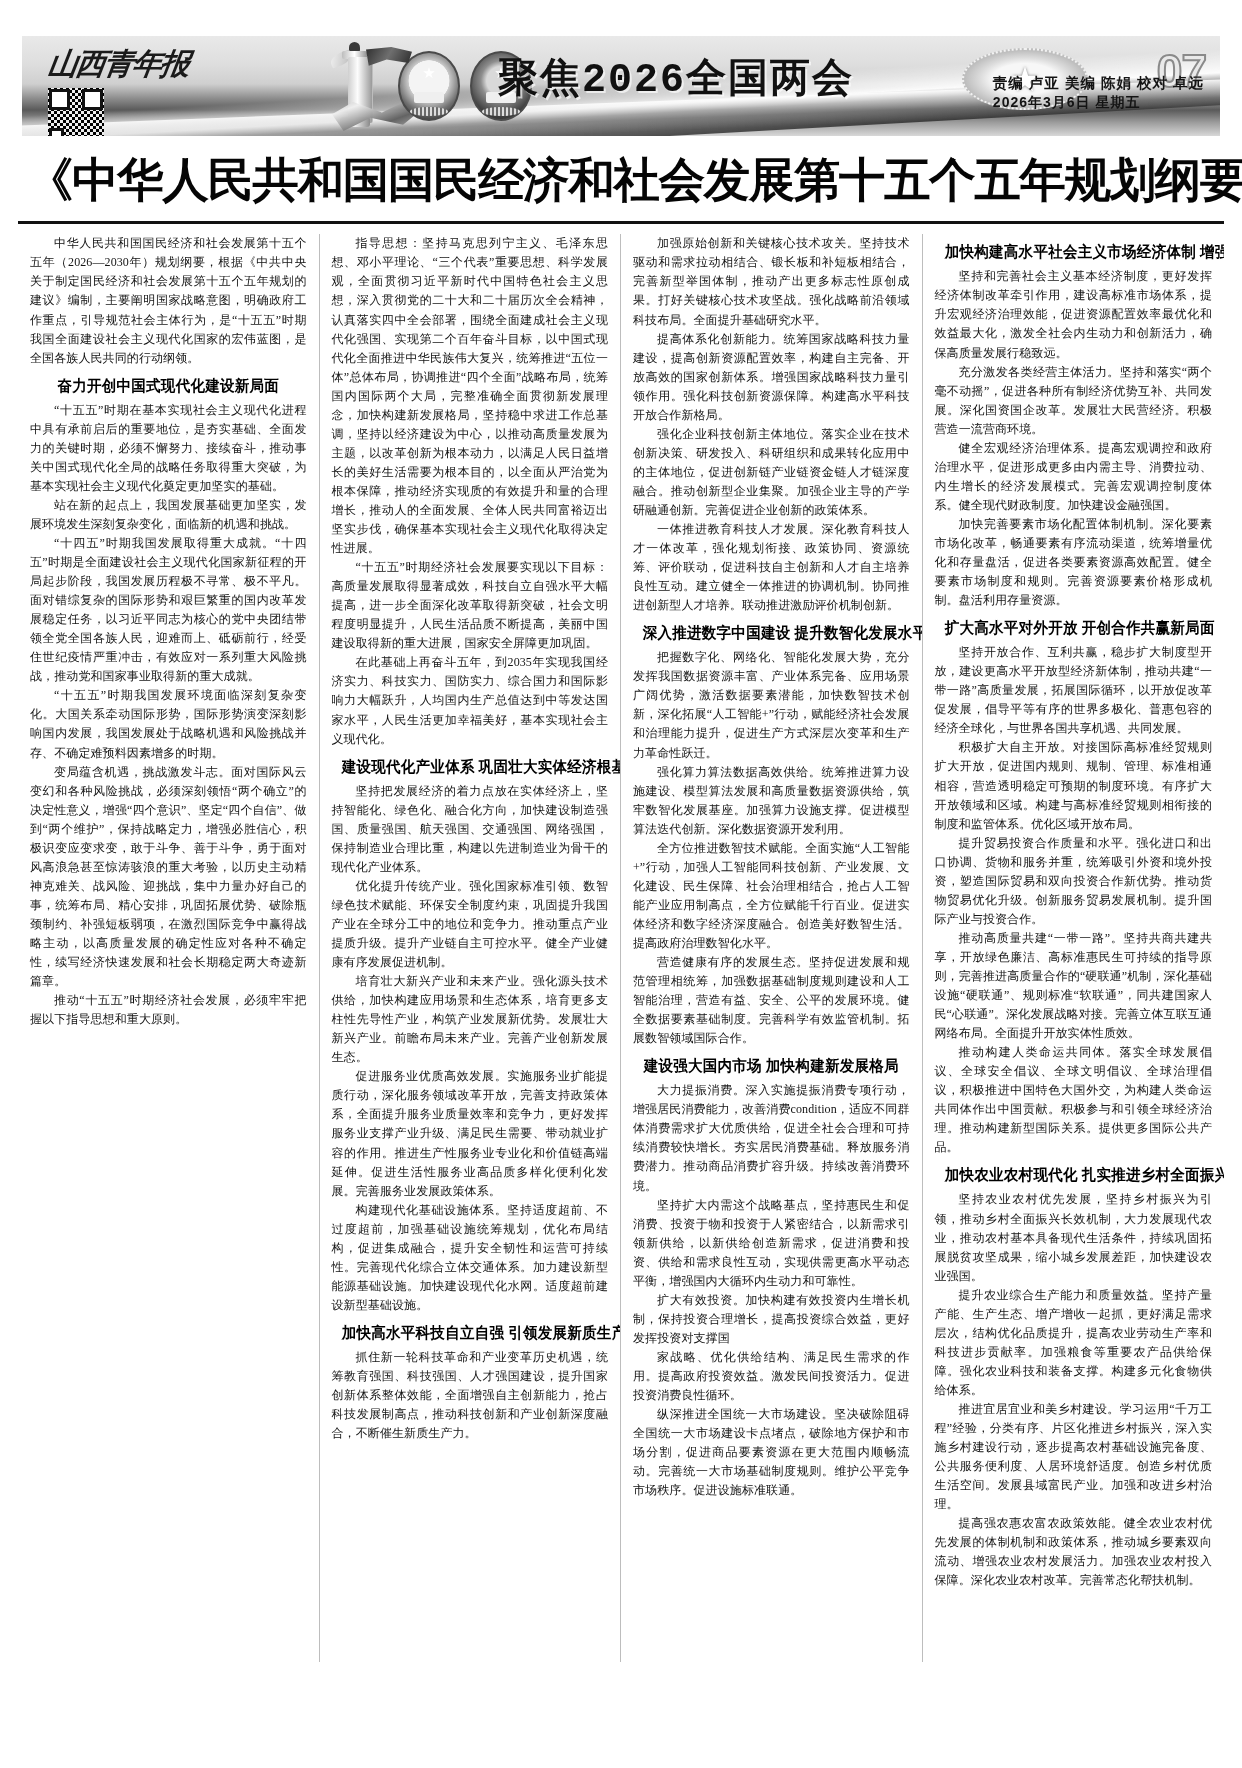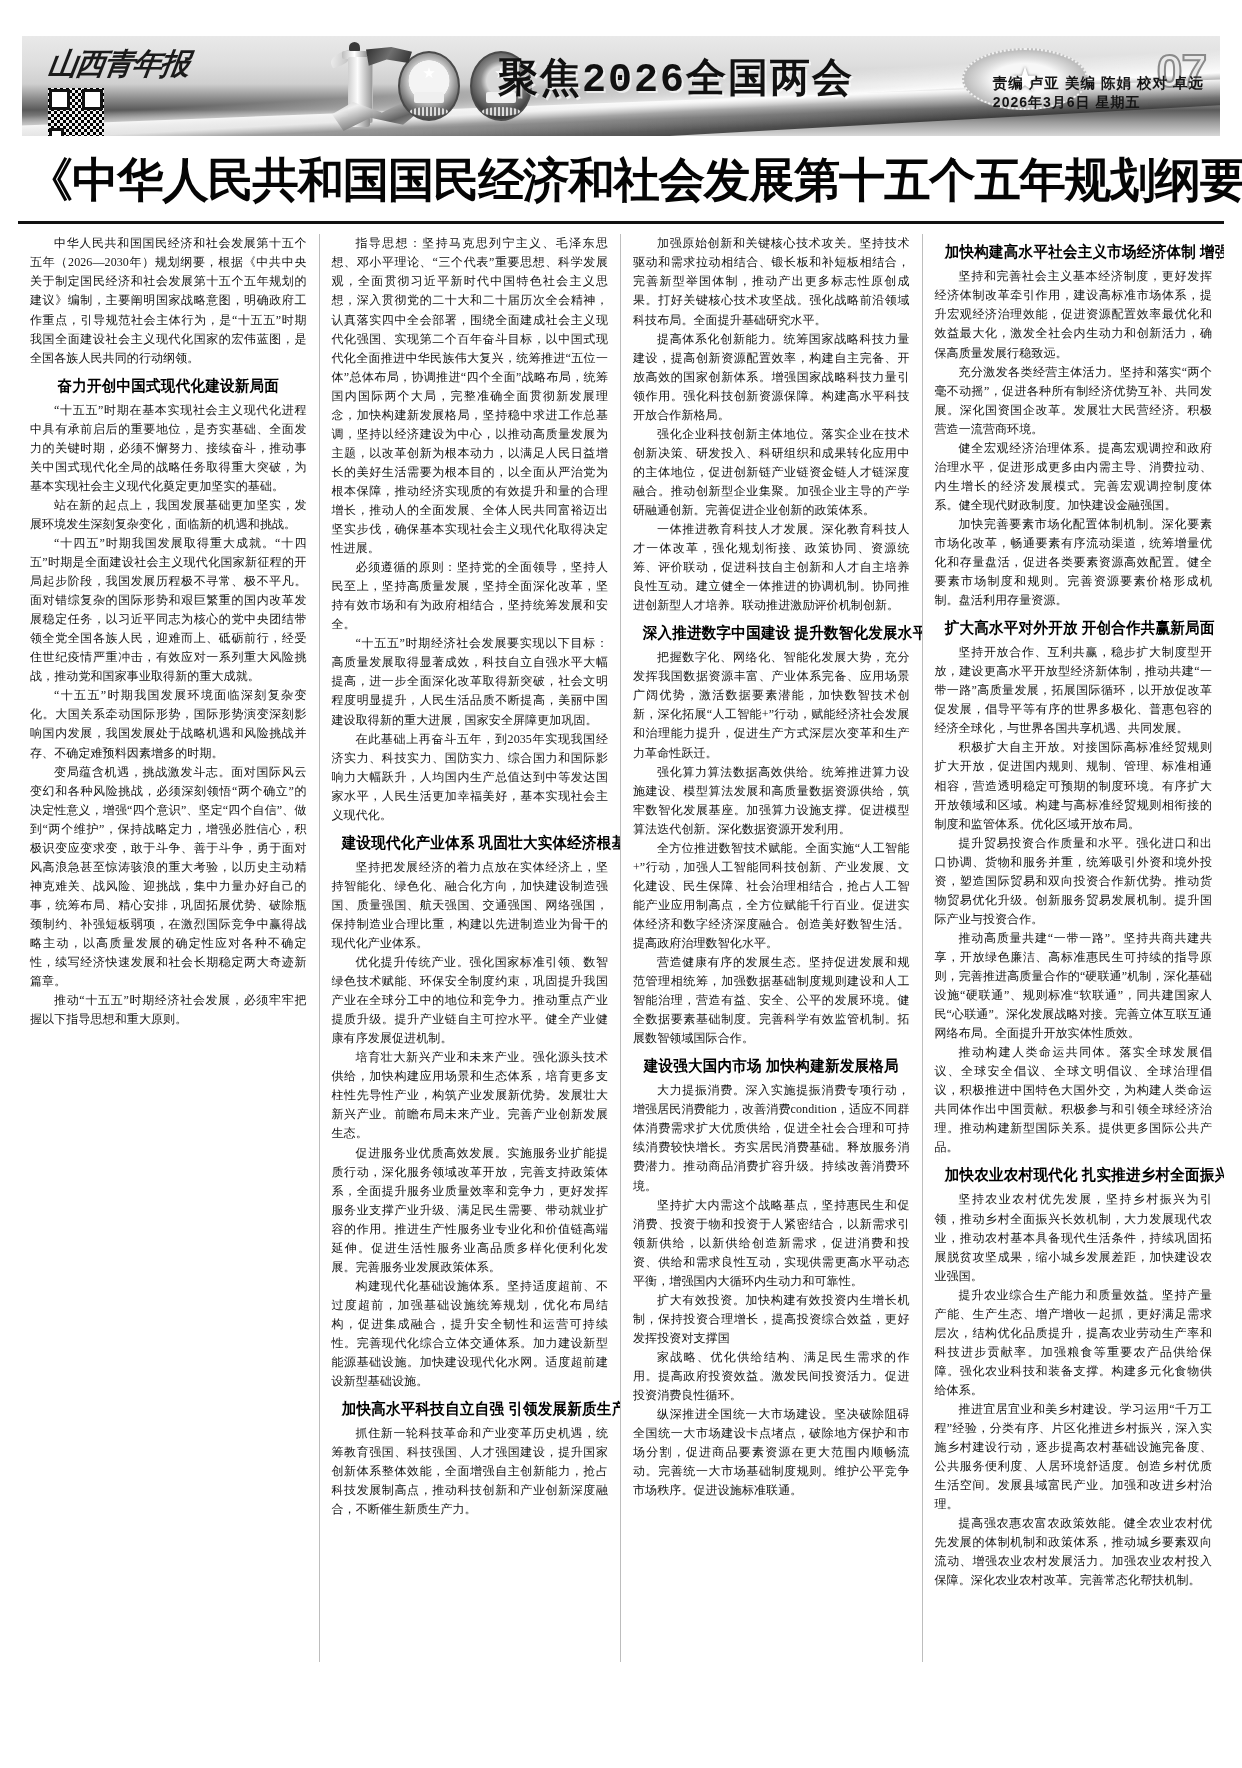--- a/index.html
+++ b/index.html
@@ -270,21 +270,20 @@
         <h2 class="sec">奋力开创中国式现代化建设新局面</h2>
         <p class="para">“十五五”时期在基本实现社会主义现代化进程中具有承前启后的重要地位，是夯实基础、全面发力的关键时期，必须不懈努力、接续奋斗，推动事关中国式现代化全局的战略任务取得重大突破，为基本实现社会主义现代化奠定更加坚实的基础。</p>
         <p class="para">站在新的起点上，我国发展基础更加坚实，发展环境发生深刻复杂变化，面临新的机遇和挑战。</p>
         <p class="para">“十四五”时期我国发展取得重大成就。“十四五”时期是全面建设社会主义现代化国家新征程的开局起步阶段，我国发展历程极不寻常、极不平凡。面对错综复杂的国际形势和艰巨繁重的国内改革发展稳定任务，以习近平同志为核心的党中央团结带领全党全国各族人民，迎难而上、砥砺前行，经受住世纪疫情严重冲击，有效应对一系列重大风险挑战，推动党和国家事业取得新的重大成就。</p>
         <p class="para">“十五五”时期我国发展环境面临深刻复杂变化。大国关系牵动国际形势，国际形势演变深刻影响国内发展，我国发展处于战略机遇和风险挑战并存、不确定难预料因素增多的时期。</p>
         <p class="para">变局蕴含机遇，挑战激发斗志。面对国际风云变幻和各种风险挑战，必须深刻领悟“两个确立”的决定性意义，增强“四个意识”、坚定“四个自信”、做到“两个维护”，保持战略定力，增强必胜信心，积极识变应变求变，敢于斗争、善于斗争，勇于面对风高浪急甚至惊涛骇浪的重大考验，以历史主动精神克难关、战风险、迎挑战，集中力量办好自己的事，统筹布局、精心安排，巩固拓展优势、破除瓶颈制约、补强短板弱项，在激烈国际竞争中赢得战略主动，以高质量发展的确定性应对各种不确定性，续写经济快速发展和社会长期稳定两大奇迹新篇章。</p>
         <p class="para">推动“十五五”时期经济社会发展，必须牢牢把握以下指导思想和重大原则。</p>
       </div>
     <div class="col">
         <p class="para">指导思想：坚持马克思列宁主义、毛泽东思想、邓小平理论、“三个代表”重要思想、科学发展观，全面贯彻习近平新时代中国特色社会主义思想，深入贯彻党的二十大和二十届历次全会精神，认真落实四中全会部署，围绕全面建成社会主义现代化强国、实现第二个百年奋斗目标，以中国式现代化全面推进中华民族伟大复兴，统筹推进“五位一体”总体布局，协调推进“四个全面”战略布局，统筹国内国际两个大局，完整准确全面贯彻新发展理念，加快构建新发展格局，坚持稳中求进工作总基调，坚持以经济建设为中心，以推动高质量发展为主题，以改革创新为根本动力，以满足人民日益增长的美好生活需要为根本目的，以全面从严治党为根本保障，推动经济实现质的有效提升和量的合理增长，推动人的全面发展、全体人民共同富裕迈出坚实步伐，确保基本实现社会主义现代化取得决定性进展。</p>
-        <p class="para">必须遵循的原则：坚持党的全面领导，坚持人民至上，坚持高质量发展，坚持全面深化改革，坚持有效市场和有为政府相结合，坚持统筹发展和安全。</p>
         <p class="para">“十五五”时期经济社会发展要实现以下目标：高质量发展取得显著成效，科技自立自强水平大幅提高，进一步全面深化改革取得新突破，社会文明程度明显提升，人民生活品质不断提高，美丽中国建设取得新的重大进展，国家安全屏障更加巩固。</p>
         <p class="para">在此基础上再奋斗五年，到2035年实现我国经济实力、科技实力、国防实力、综合国力和国际影响力大幅跃升，人均国内生产总值达到中等发达国家水平，人民生活更加幸福美好，基本实现社会主义现代化。</p>
         <h2 class="sec">建设现代化产业体系 巩固壮大实体经济根基</h2>
         <p class="para">坚持把发展经济的着力点放在实体经济上，坚持智能化、绿色化、融合化方向，加快建设制造强国、质量强国、航天强国、交通强国、网络强国，保持制造业合理比重，构建以先进制造业为骨干的现代化产业体系。</p>
         <p class="para">优化提升传统产业。强化国家标准引领、数智绿色技术赋能、环保安全制度约束，巩固提升我国产业在全球分工中的地位和竞争力。推动重点产业提质升级。提升产业链自主可控水平。健全产业健康有序发展促进机制。</p>
         <p class="para">培育壮大新兴产业和未来产业。强化源头技术供给，加快构建应用场景和生态体系，培育更多支柱性先导性产业，构筑产业发展新优势。发展壮大新兴产业。前瞻布局未来产业。完善产业创新发展生态。</p>
         <p class="para">促进服务业优质高效发展。实施服务业扩能提质行动，深化服务领域改革开放，完善支持政策体系，全面提升服务业质量效率和竞争力，更好发挥服务业支撑产业升级、满足民生需要、带动就业扩容的作用。推进生产性服务业专业化和价值链高端延伸。促进生活性服务业高品质多样化便利化发展。完善服务业发展政策体系。</p>
         <p class="para">构建现代化基础设施体系。坚持适度超前、不过度超前，加强基础设施统筹规划，优化布局结构，促进集成融合，提升安全韧性和运营可持续性。完善现代化综合立体交通体系。加力建设新型能源基础设施。加快建设现代化水网。适度超前建设新型基础设施。</p>
         <h2 class="sec">加快高水平科技自立自强 引领发展新质生产力</h2>
         <p class="para">抓住新一轮科技革命和产业变革历史机遇，统筹教育强国、科技强国、人才强国建设，提升国家创新体系整体效能，全面增强自主创新能力，抢占科技发展制高点，推动科技创新和产业创新深度融合，不断催生新质生产力。</p>

